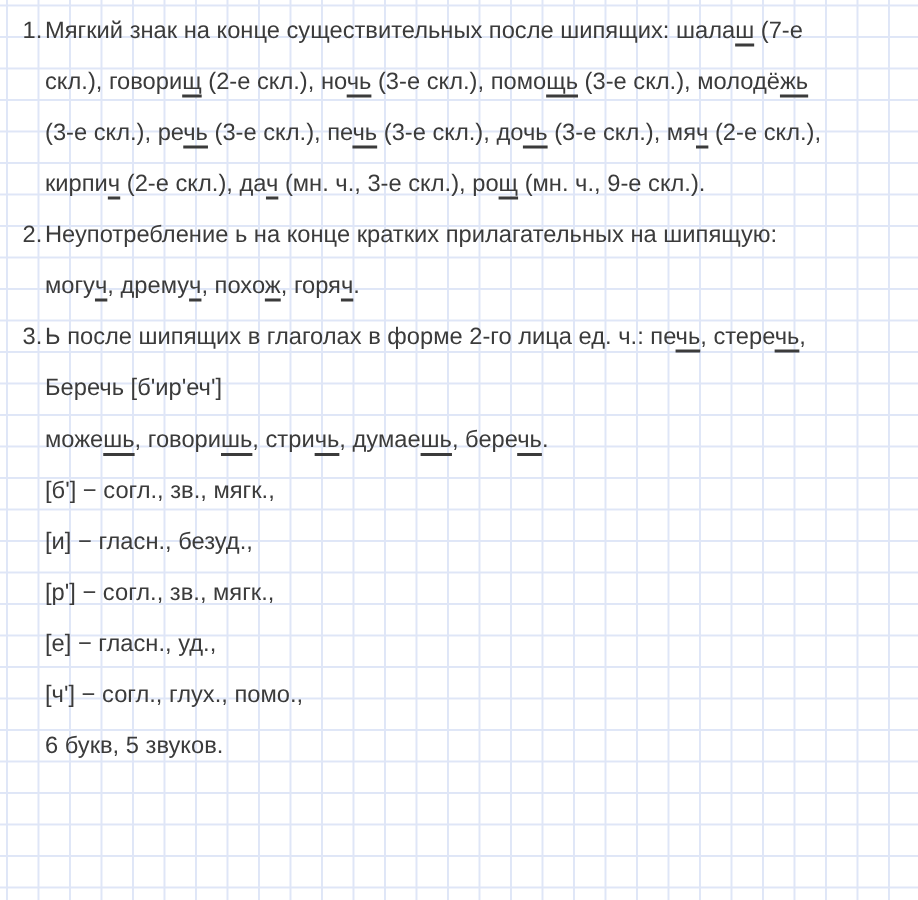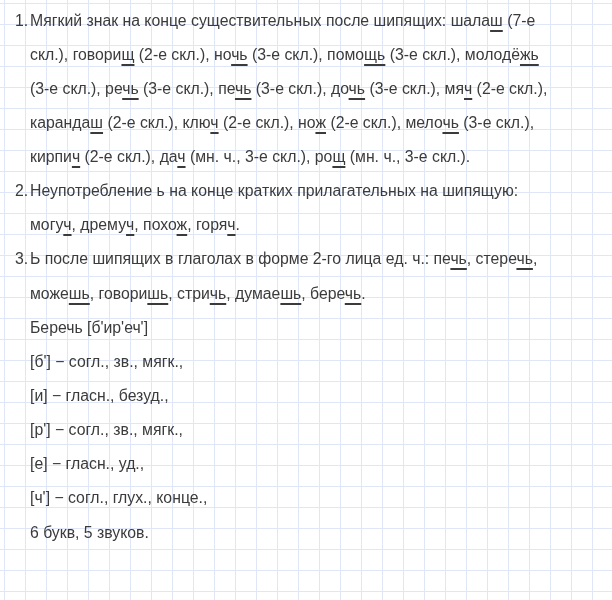--- a/index.html
+++ b/index.html
@@ -43,27 +43,26 @@
   }
 </style>
 </head>
 <body>
 
 <div class="page">
   <div class="lines">
       <div class="line"><span class="num">1.</span><span class="">Мягкий знак на конце существительных после шипящих: шала</span><span class="u">ш</span><span class=""> (7-е</span></div>
       <div class="line"><span class="">скл.), говори</span><span class="u">щ</span><span class=""> (2-е скл.), но</span><span class="u">чь</span><span class=""> (3-е скл.), помо</span><span class="u">щь</span><span class=""> (3-е скл.), молодё</span><span class="u">жь</span></div>
       <div class="line"><span class="">(3-е скл.), ре</span><span class="u">чь</span><span class=""> (3-е скл.), пе</span><span class="u">чь</span><span class=""> (3-е скл.), до</span><span class="u">чь</span><span class=""> (3-е скл.), мя</span><span class="u">ч</span><span class=""> (2-е скл.),</span></div>
-      <div class="line"><span class="">каранда</span><span class="u">ш</span><span class=""> (2-е скл.), клю</span><span class="u">ч</span><span class=""> (2-е скл.), но</span><span class="u">ж</span><span class=""> (2-е скл.), мело</span><span class="u">чь</span><span class=""> (3-е скл.),</span></div>
-      <div class="line"><span class="">кирпи</span><span class="u">ч</span><span class=""> (2-е скл.), да</span><span class="u">ч</span><span class=""> (мн. ч., 3-е скл.), ро</span><span class="u">щ</span><span class=""> (мн. ч., 3-е скл.).</span></div>
+      <div class="line"><span class="">кирпи</span><span class="u">ч</span><span class=""> (2-е скл.), да</span><span class="u">ч</span><span class=""> (мн. ч., 3-е скл.), ро</span><span class="u">щ</span><span class=""> (мн. ч., 9-е скл.).</span></div>
       <div class="line"><span class="num">2.</span><span class="">Неупотребление ь на конце кратких прилагательных на шипящую:</span></div>
       <div class="line"><span class="">могу</span><span class="u">ч</span><span class="">, дрему</span><span class="u">ч</span><span class="">, похо</span><span class="u">ж</span><span class="">, горя</span><span class="u">ч</span><span class="">.</span></div>
       <div class="line"><span class="num">3.</span><span class="">Ь после шипящих в глаголах в форме 2-го лица ед. ч.: пе</span><span class="u">чь</span><span class="">, стере</span><span class="u">чь</span><span class="">,</span></div>
+      <div class="line"><span class="">Беречь [б'ир'еч']</span></div>
       <div class="line"><span class="">може</span><span class="u">шь</span><span class="">, говори</span><span class="u">шь</span><span class="">, стри</span><span class="u">чь</span><span class="">, думае</span><span class="u">шь</span><span class="">, бере</span><span class="u">чь</span><span class="">.</span></div>
-      <div class="line"><span class="">Беречь [б'ир'еч']</span></div>
       <div class="line"><span class="">[б'] − согл., зв., мягк.,</span></div>
       <div class="line"><span class="">[и] − гласн., безуд.,</span></div>
       <div class="line"><span class="">[р'] − согл., зв., мягк.,</span></div>
       <div class="line"><span class="">[е] − гласн., уд.,</span></div>
-      <div class="line"><span class="">[ч'] − согл., глух., конце.,</span></div>
+      <div class="line"><span class="">[ч'] − согл., глух., помо.,</span></div>
       <div class="line"><span class="">6 букв, 5 звуков.</span></div>
     </div>
 </div>
 
 </body></html>

